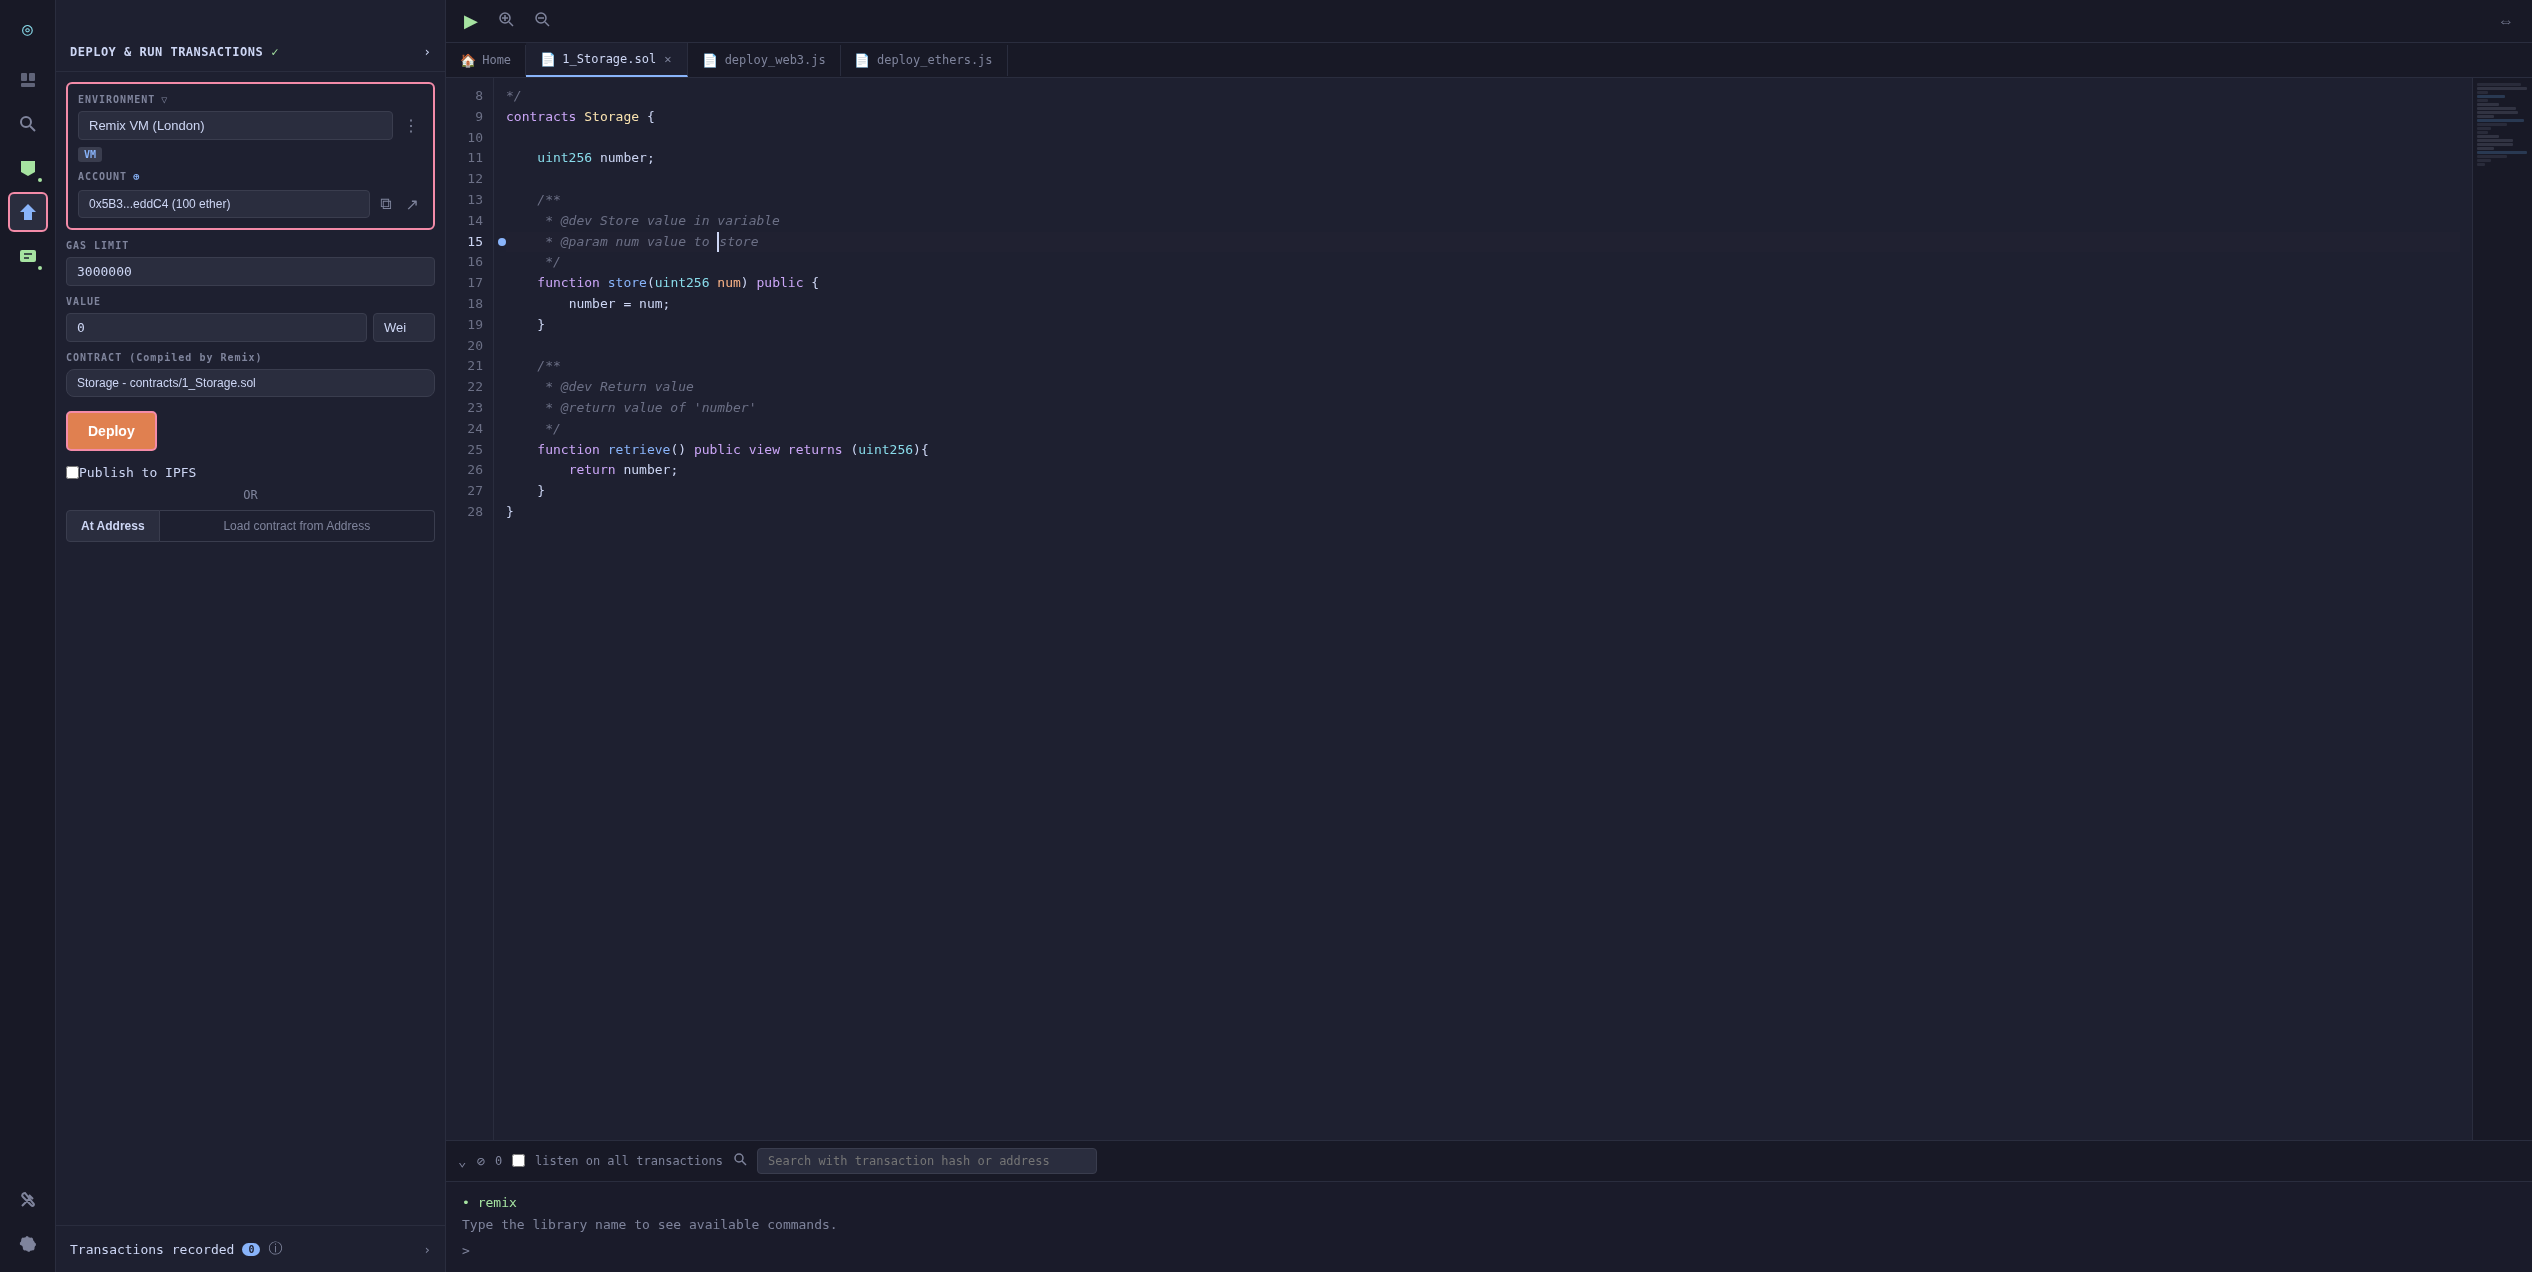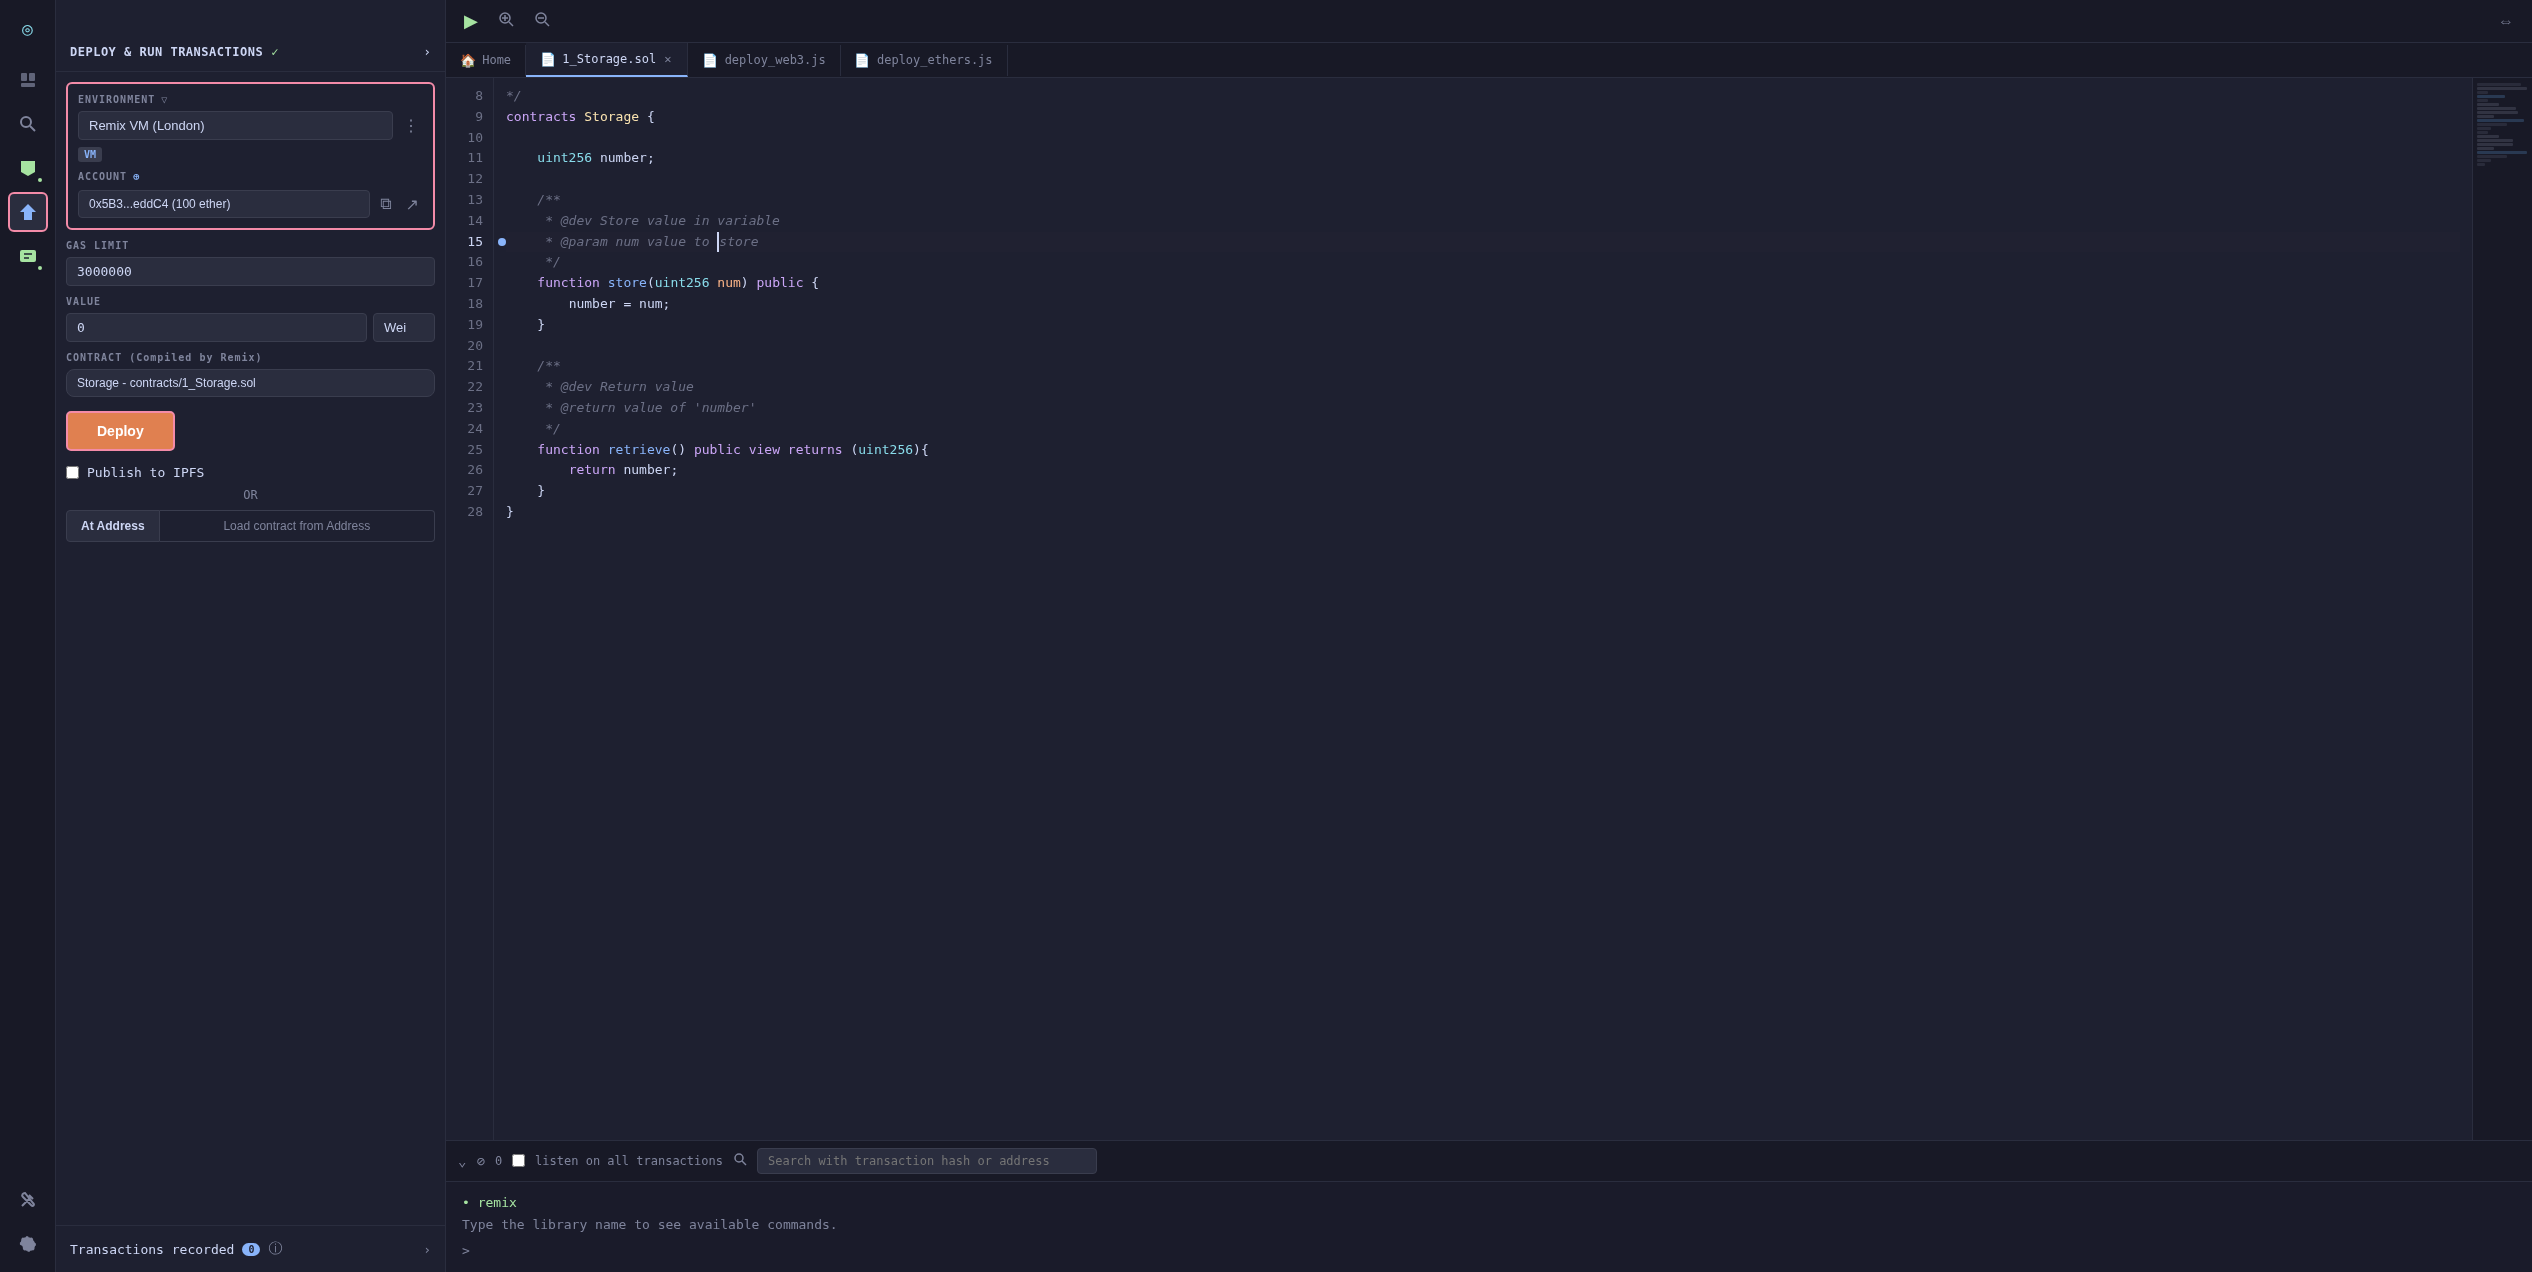--- a/index.html
+++ b/index.html
@@ -197,30 +197,29 @@
       appearance: none;
       cursor: pointer;
     }
 
     .deploy-btn {
       background: #e08050;
       border: 2px solid #f38ba8;
       color: #fff;
       font-size: 14px;
       font-weight: 700;
-      padding: 10px 29px;
+      padding: 10px 20px;
       border-radius: 5px;
       cursor: pointer;
       margin: 4px 0 8px 0;
     }
 
     .publish-row {
       display: flex;
       align-items: center;
-      gap: 8px;
       margin: 6px 0;
     }
     .publish-checkbox { cursor: pointer; }
 
     .or-divider {
       text-align: center;
       color: #7f849c;
       font-size: 12px;
       margin: 8px 0;
     }

